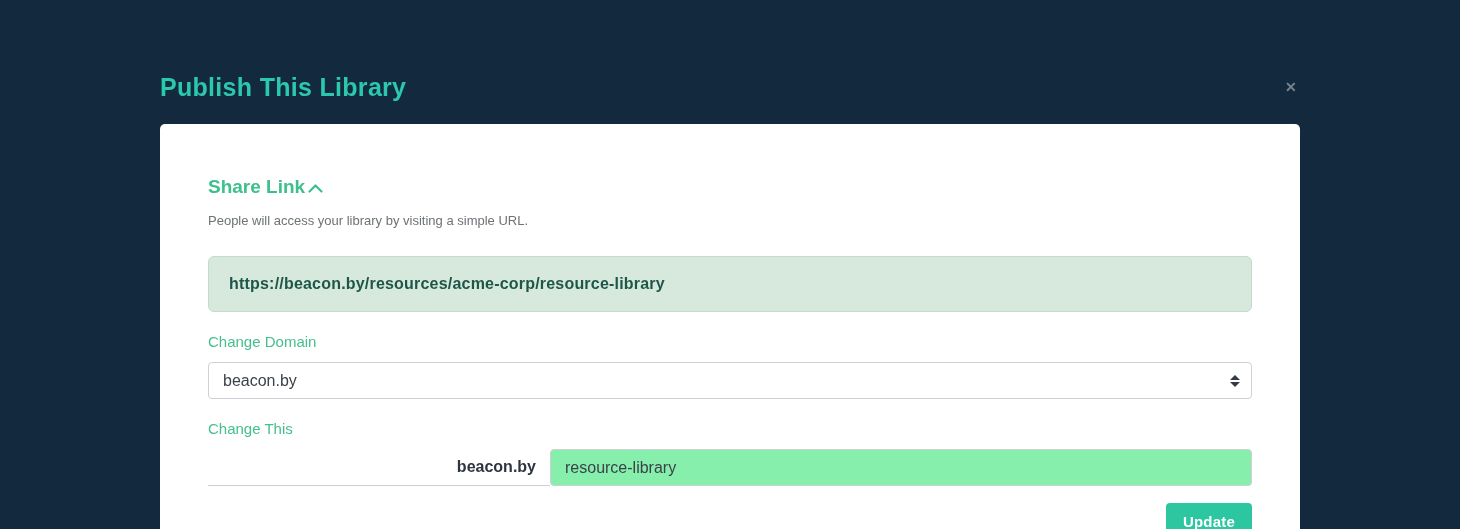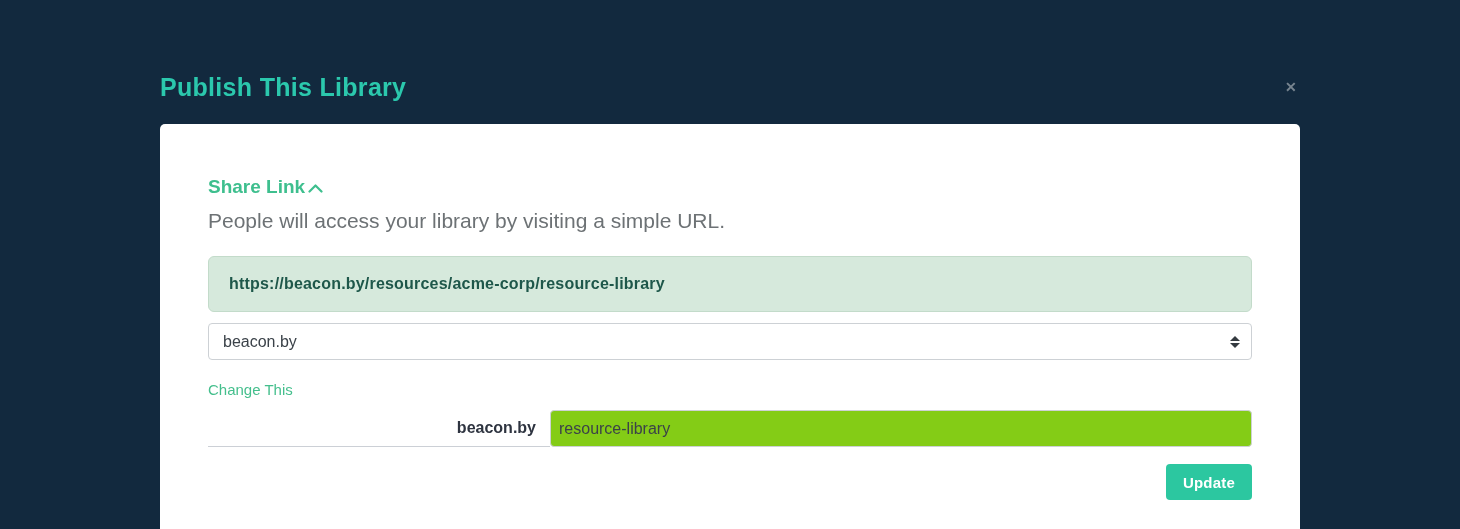--- a/index.html
+++ b/index.html
@@ -48,21 +48,21 @@
     color: #3ebf8e;
     font-size: 19px;
     font-weight: 600;
     cursor: pointer;
     line-height: 23px;
   }
   .chevron-up { margin-top: 3px; }
 
   .description {
     margin-top: 11px;
-    font-size: 21px;
+    font-size: 13px;
     color: #6d7275;
     line-height: 23px;
   }
 
   .url-box {
     margin-top: 24px;
     height: 56px;
     background: #d6e9dc;
     border: 1px solid #c3dbca;
     border-radius: 6px;
@@ -137,26 +137,26 @@
     padding-right: 14px;
     font-size: 16px;
     font-weight: 600;
     color: #2e3440;
     border-bottom: 1px solid #ccd0d6;
   }
   .input-group input {
     flex: 1;
     border: 1px solid #cdd1d5;
     border-radius: 4px;
-    padding: 0 8px;
+    padding: 0 14px;
     font-family: "Liberation Sans", sans-serif;
     font-size: 16px;
     color: #3b4249;
     outline: none;
-    background: #84cc16;
+    background: #86efac;
   }
 
   .actions {
     margin-top: 17px;
     display: flex;
     justify-content: flex-end;
   }
   .update-btn {
     height: 36px;
     padding: 0 17px;
@@ -190,20 +190,21 @@
         </svg>
       </span>
     </div>
 
     <p class="description">People will access your library by visiting a simple URL.</p>
 
     <div class="url-box">
       <span>https://beacon.by/resources/acme-corp/resource-library</span>
     </div>
 
+    <div class="field-label">Change Domain</div>
 
     <div class="select-wrap">
       <select>
         <option>beacon.by</option>
       </select>
       <span class="select-arrows">
         <span class="tri-up"></span>
         <span class="tri-down"></span>
       </span>
     </div>

